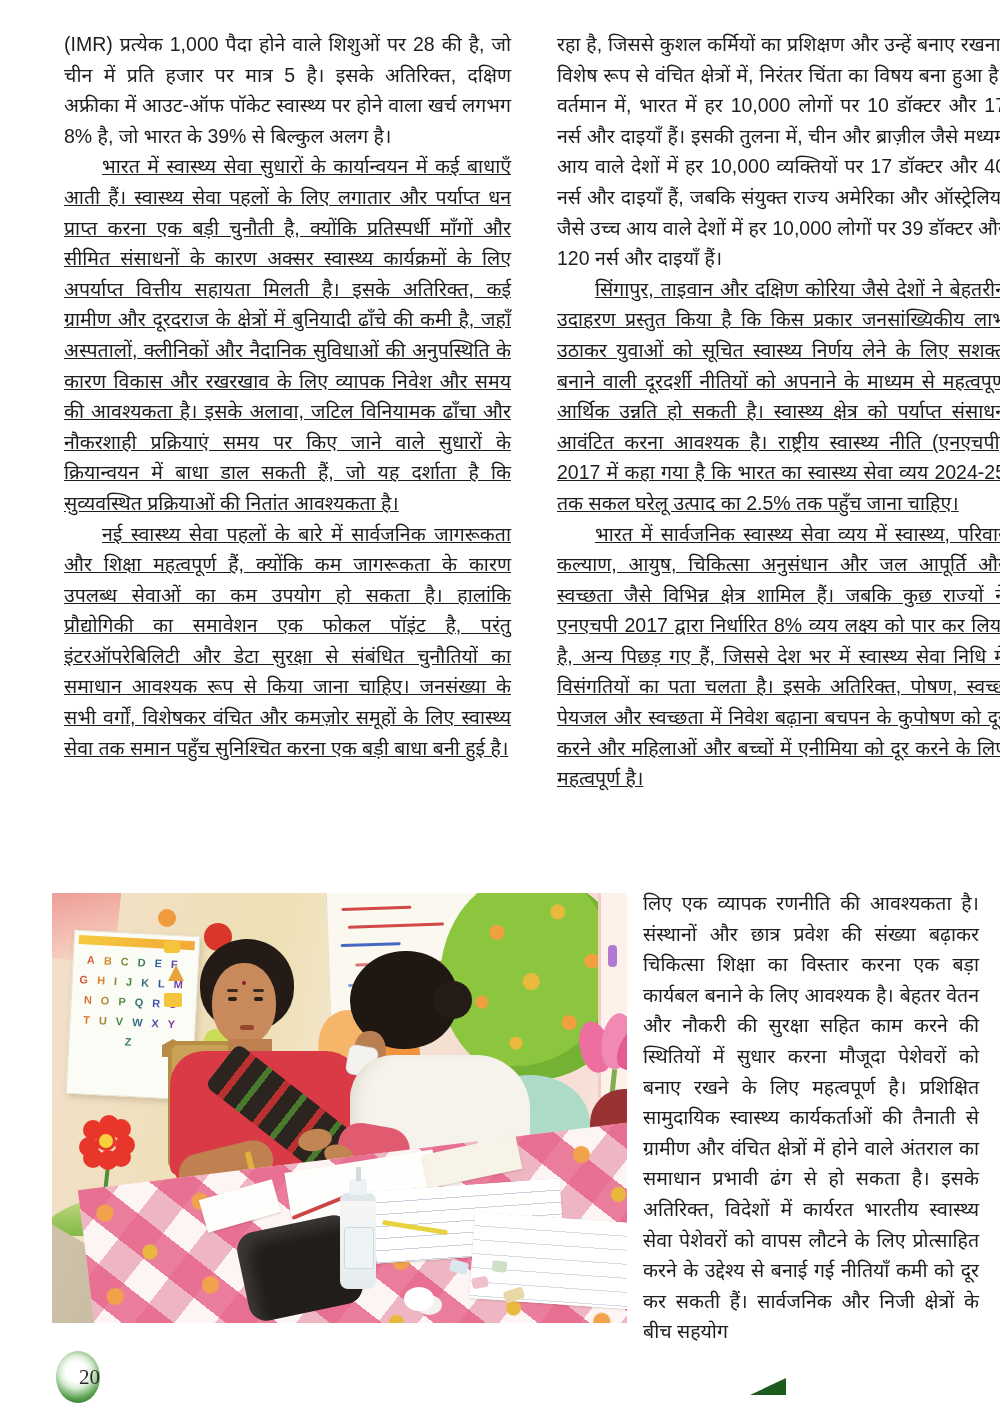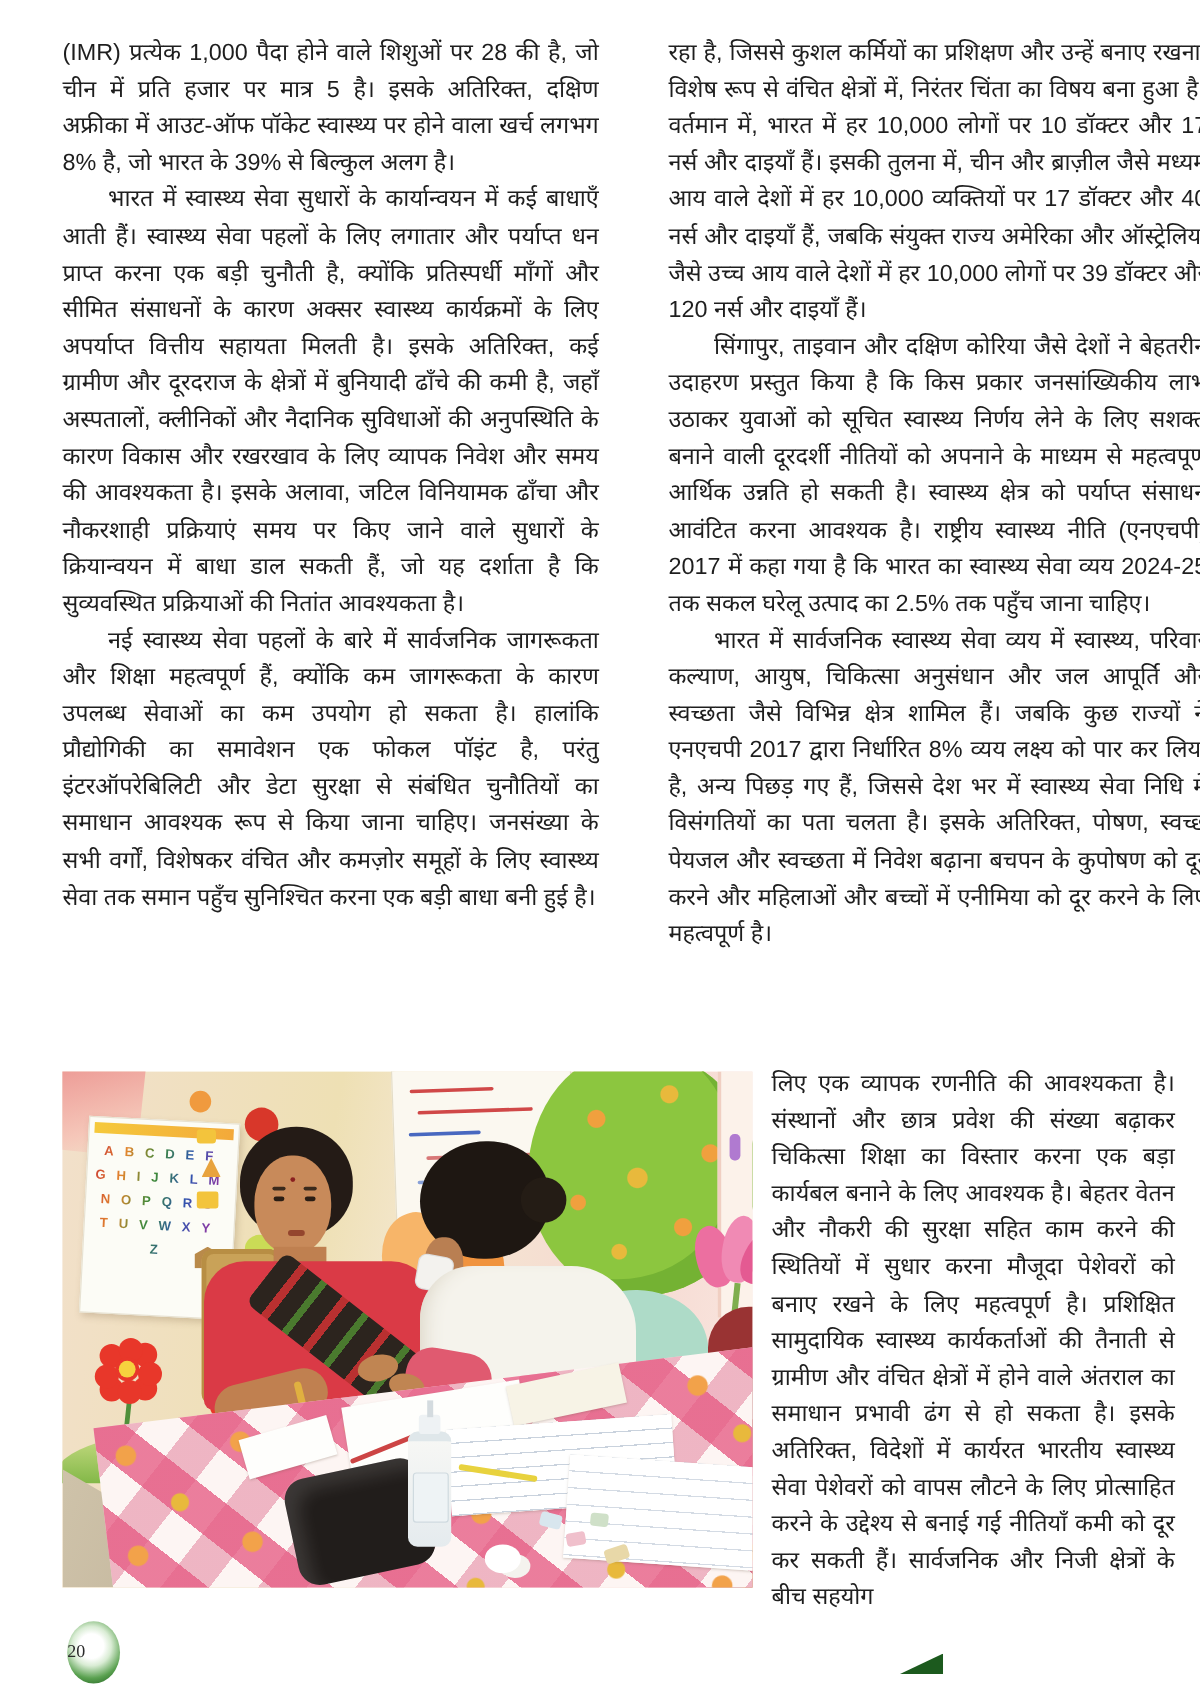--- a/index.html
+++ b/index.html
@@ -1,22 +1,22 @@
 <!DOCTYPE html>
 <html lang="hi"><head>
 <meta charset="utf-8">
 <style>
   html,body{margin:0;padding:0;background:#ffffff;}
   .page{position:relative;width:1000px;height:1421px;background:#ffffff;overflow:hidden;
         font-family:"Liberation Sans", sans-serif;color:#1e1e1e;}
   .col{position:absolute;}
   .col p{margin:0;font-size:19.5px;line-height:30.6px;text-align:justify;color:#1e1e1e;}
-  .col p.indent{text-indent:38px;}
+  .col p.indent{text-indent:38px;text-decoration:underline;}
   .col p.single{text-align-last:justify;}
-  .col-left{left:52px;top:29px;width:447px;}
+  .col-left{left:64px;top:29px;width:447px;}
   .col-right{left:530px;top:29px;width:449px;margin-left:27px;}
   .col-wrap{left:643px;top:888px;width:336px;}
 
   
   .photo{position:absolute;left:52px;top:893px;width:575px;height:430px;margin:0;overflow:hidden;
          background:linear-gradient(100deg,#f2e0cb 0%,#eee0b4 36%,#f5e8d3 52%,#f5d8d0 76%,#fae9e2 100%);}
   .ph{position:absolute;}
   .poster-tl{left:-8px;top:-10px;width:74px;height:78px;background:linear-gradient(160deg,#ea8585,#f6c2b6 70%,#fff0);
              transform:rotate(6deg);border-radius:6px;opacity:.85;}
   .alpha-chart{left:18px;top:40px;width:124px;height:162px;background:#fcfcf6;transform:rotate(3deg);
@@ -140,22 +140,22 @@
           box-shadow:10px 6px 0 -2px #f4f2ee;}
   .med{border-radius:3px;}
   .md1{left:398px;top:368px;width:18px;height:12px;background:#d8e6ee;transform:rotate(14deg);}
   .md2{left:420px;top:384px;width:16px;height:11px;background:#f0c0cc;transform:rotate(-10deg);}
   .md3{left:440px;top:368px;width:15px;height:11px;background:#cfe0c8;transform:rotate(6deg);}
   .md4{left:452px;top:396px;width:20px;height:12px;background:#e8d8a8;transform:rotate(-18deg);}
 
   
   .page-badge{position:absolute;left:56px;top:1351px;width:44px;height:52px;border-radius:50%;
               background:radial-gradient(circle at 46% 40%, #ffffff 0 26%, #d9ecd4 42%, #5aa150 68%, #0f4d12 100%);
-              display:flex;align-items:center;justify-content:flex-start;
-              font-family:"Liberation Serif", serif;font-size:15px;color:#2a2a2a;}
+              display:flex;align-items:center;justify-content:flex-end;
+              font-family:"Liberation Serif", serif;font-size:21px;color:#2a2a2a;}
   .banner{position:absolute;left:768px;top:1366px;width:232px;height:29px;background:#1c5a1e;
           clip-path:polygon(46px 0,100% 0,100% 100%,0 100%);
           display:flex;align-items:center;justify-content:flex-end;padding-right:10px;box-sizing:border-box;
           color:#ffffff;font-weight:bold;font-size:18px;}
   .banner-tip{position:absolute;left:750px;top:1378px;width:36px;height:17px;background:#1c5a1e;
               clip-path:polygon(0 100%,100% 0,100% 100%);}
 </style>
 </head>
 <body>
 

